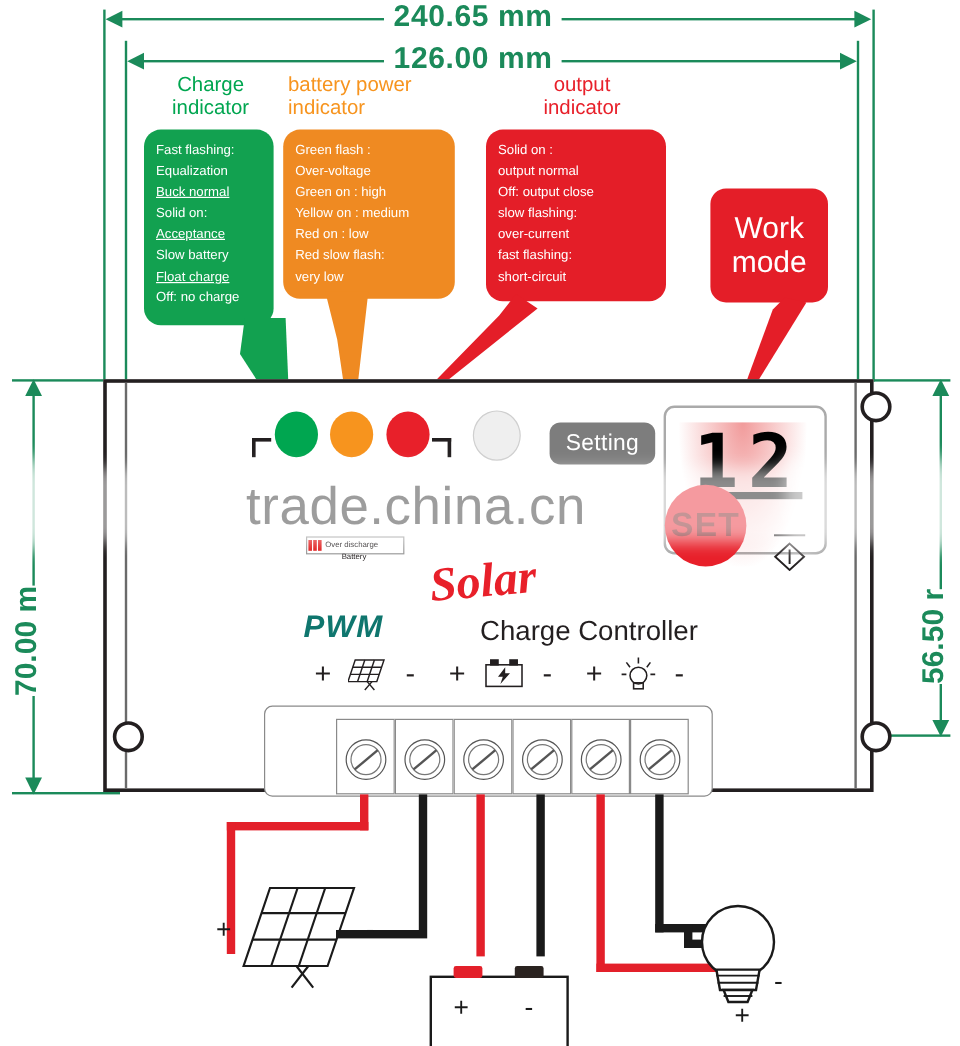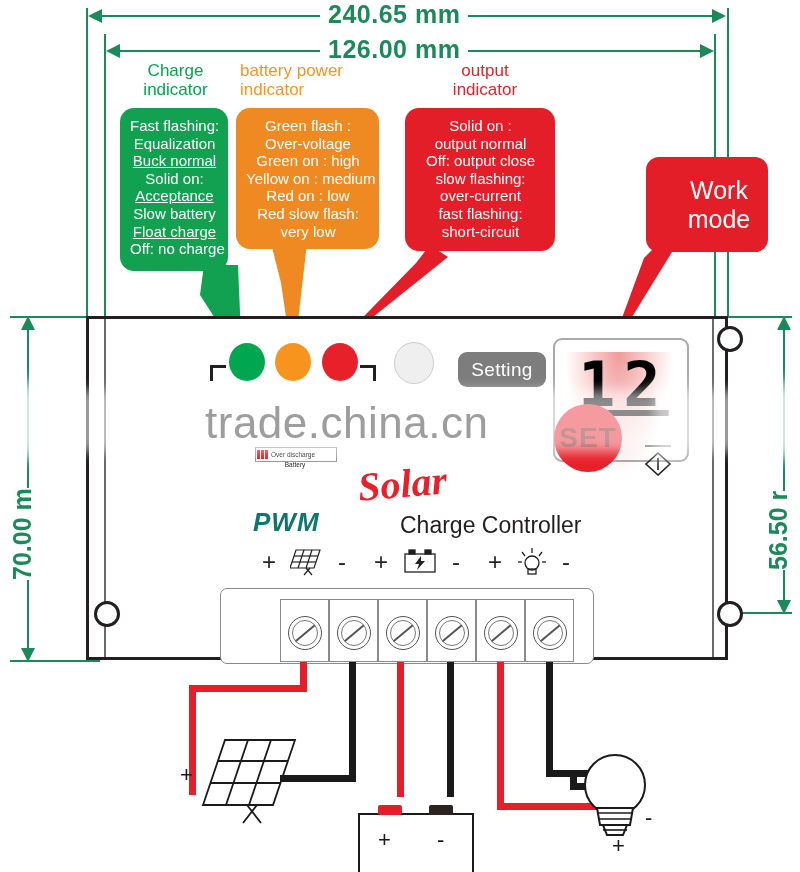--- a/index.html
+++ b/index.html
@@ -25,21 +25,21 @@
   .ext-h{position:absolute;height:2px;background:#1b8a5a;}
 
   
   .callout-title{position:absolute;font-size:17px;line-height:19px;font-weight:400;text-align:center;}
   .t-green{color:#00a650;}
   .t-orange{color:#f7941e;}
   .t-red{color:#e8202a;}
 
   
   .bubble{position:absolute;border-radius:14px;color:#fff;
-          font-size:15px;line-height:17.6px;padding:9px 9px 8px 10px;box-sizing:border-box;text-align:center;}
+          font-size:11px;line-height:17.6px;padding:9px 9px 8px 10px;box-sizing:border-box;}
   .b-green{background:#12a150;}
   .b-orange{background:#ef8a22;}
   .b-red{background:#e41e28;}
   .bubble div{white-space:nowrap;}
 
   .workbox{position:absolute;background:#e41e28;border-radius:13px;color:#fff;
            display:flex;align-items:center;justify-content:center;text-align:center;
            font-size:25px;line-height:29px;}
 
   
@@ -176,21 +176,21 @@
   <div>Off: output close</div>
   <div>slow flashing:</div>
   <div>over-current</div>
   <div>fast flashing:</div>
   <div>short-circuit</div>
 </div>
 <svg class="abs" style="left:320px;top:245px;" width="130" height="115">
   <polygon points="110,0 128,12 8,108 96,18" fill="#e41e28"></polygon>
 </svg>
 
-<div class="workbox" style="left:646px;top:157px;width:98px;height:95px;padding-left:24px;">
+<div class="workbox" style="left:592px;top:157px;width:98px;height:95px;">
   <div>
     <div>Work</div>
     <div>mode</div>
   </div>
 </div>
 <svg class="abs" style="left:592px;top:248px;" width="80" height="110">
   <polygon points="62,0 80,4 16,108 52,10" fill="#e41e28"></polygon>
 </svg>
 
 <div class="device" style="left:86px;top:316px;width:642px;height:344px;"></div>

